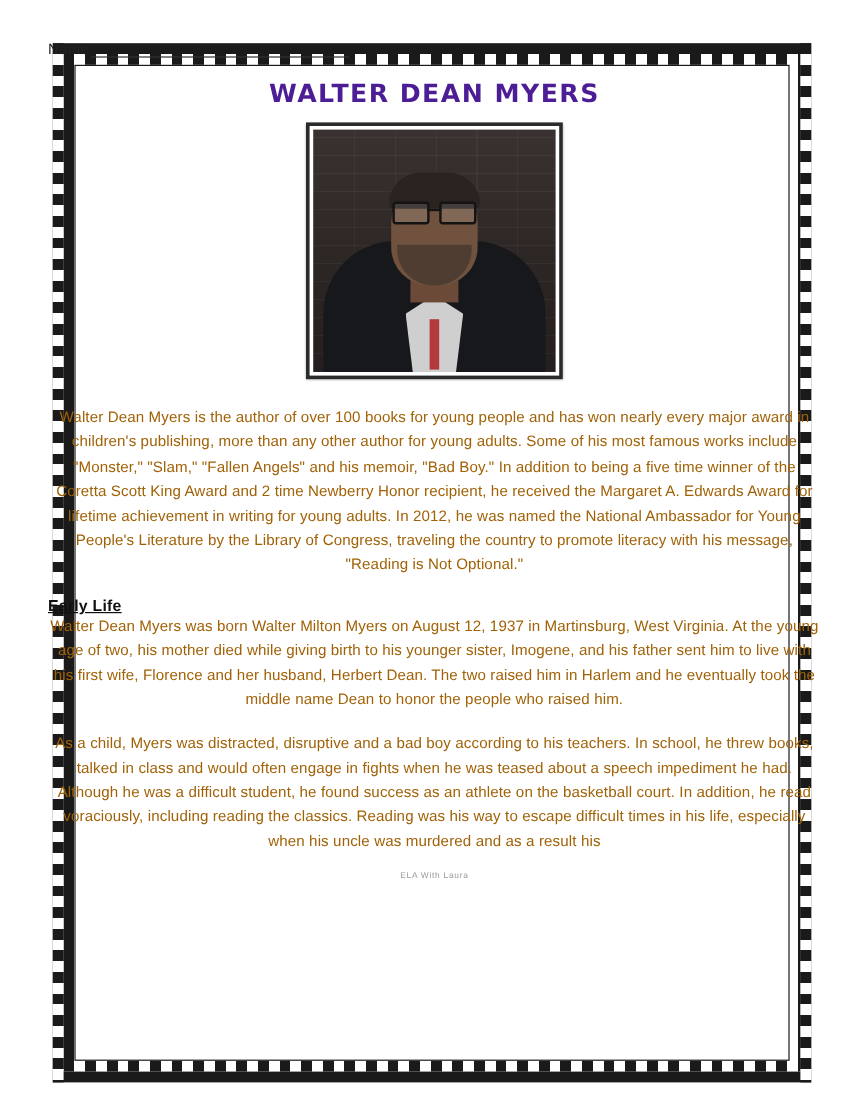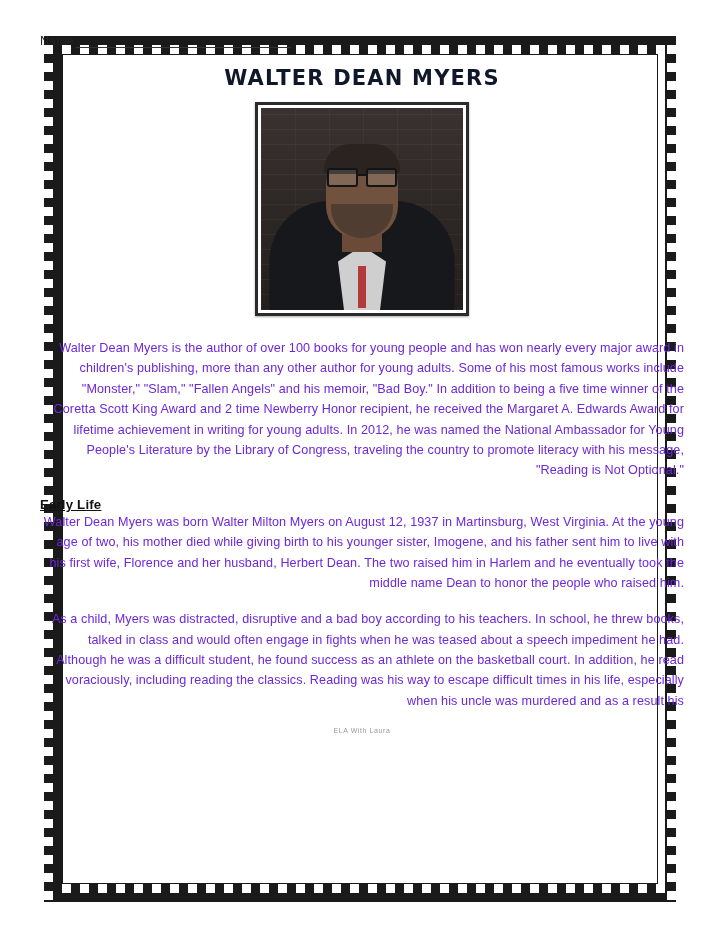--- a/index.html
+++ b/index.html
@@ -78,21 +78,21 @@
     border-bottom: 1px solid #333;
     height: 11px;
   }
 
   .title {
     text-align: center;
     font-family: "DejaVu Sans", sans-serif;
     font-weight: bold;
     font-size: 21px;
     letter-spacing: 1.2px;
-    color: #0f172a;
+    color: #4c1d95;
     margin: 4px 0 12px 0;
   }
 
   .photo-wrap {
     display: flex;
     justify-content: center;
     margin-bottom: 22px;
   }
   .photo-frame {
     width: 202px;
@@ -210,23 +210,23 @@
   .photo .glasses b {
     position: absolute;
     left: 29px; top: 6px;
     width: 12px; height: 2px;
     background: #141414;
   }
 
   p.body-text {
     font-size: 12.6px;
     line-height: 1.62;
-    color: #6d28d9;
+    color: #a16207;
     margin: 0 0 16px 0;
-    text-align: right;
+    text-align: center;
     letter-spacing: .1px;
   }
   h2.section-heading {
     font-size: 13.2px;
     font-weight: bold;
     color: #111;
     margin: 4px 0 0 0;
     text-decoration: underline;
     letter-spacing: .2px;
   }

